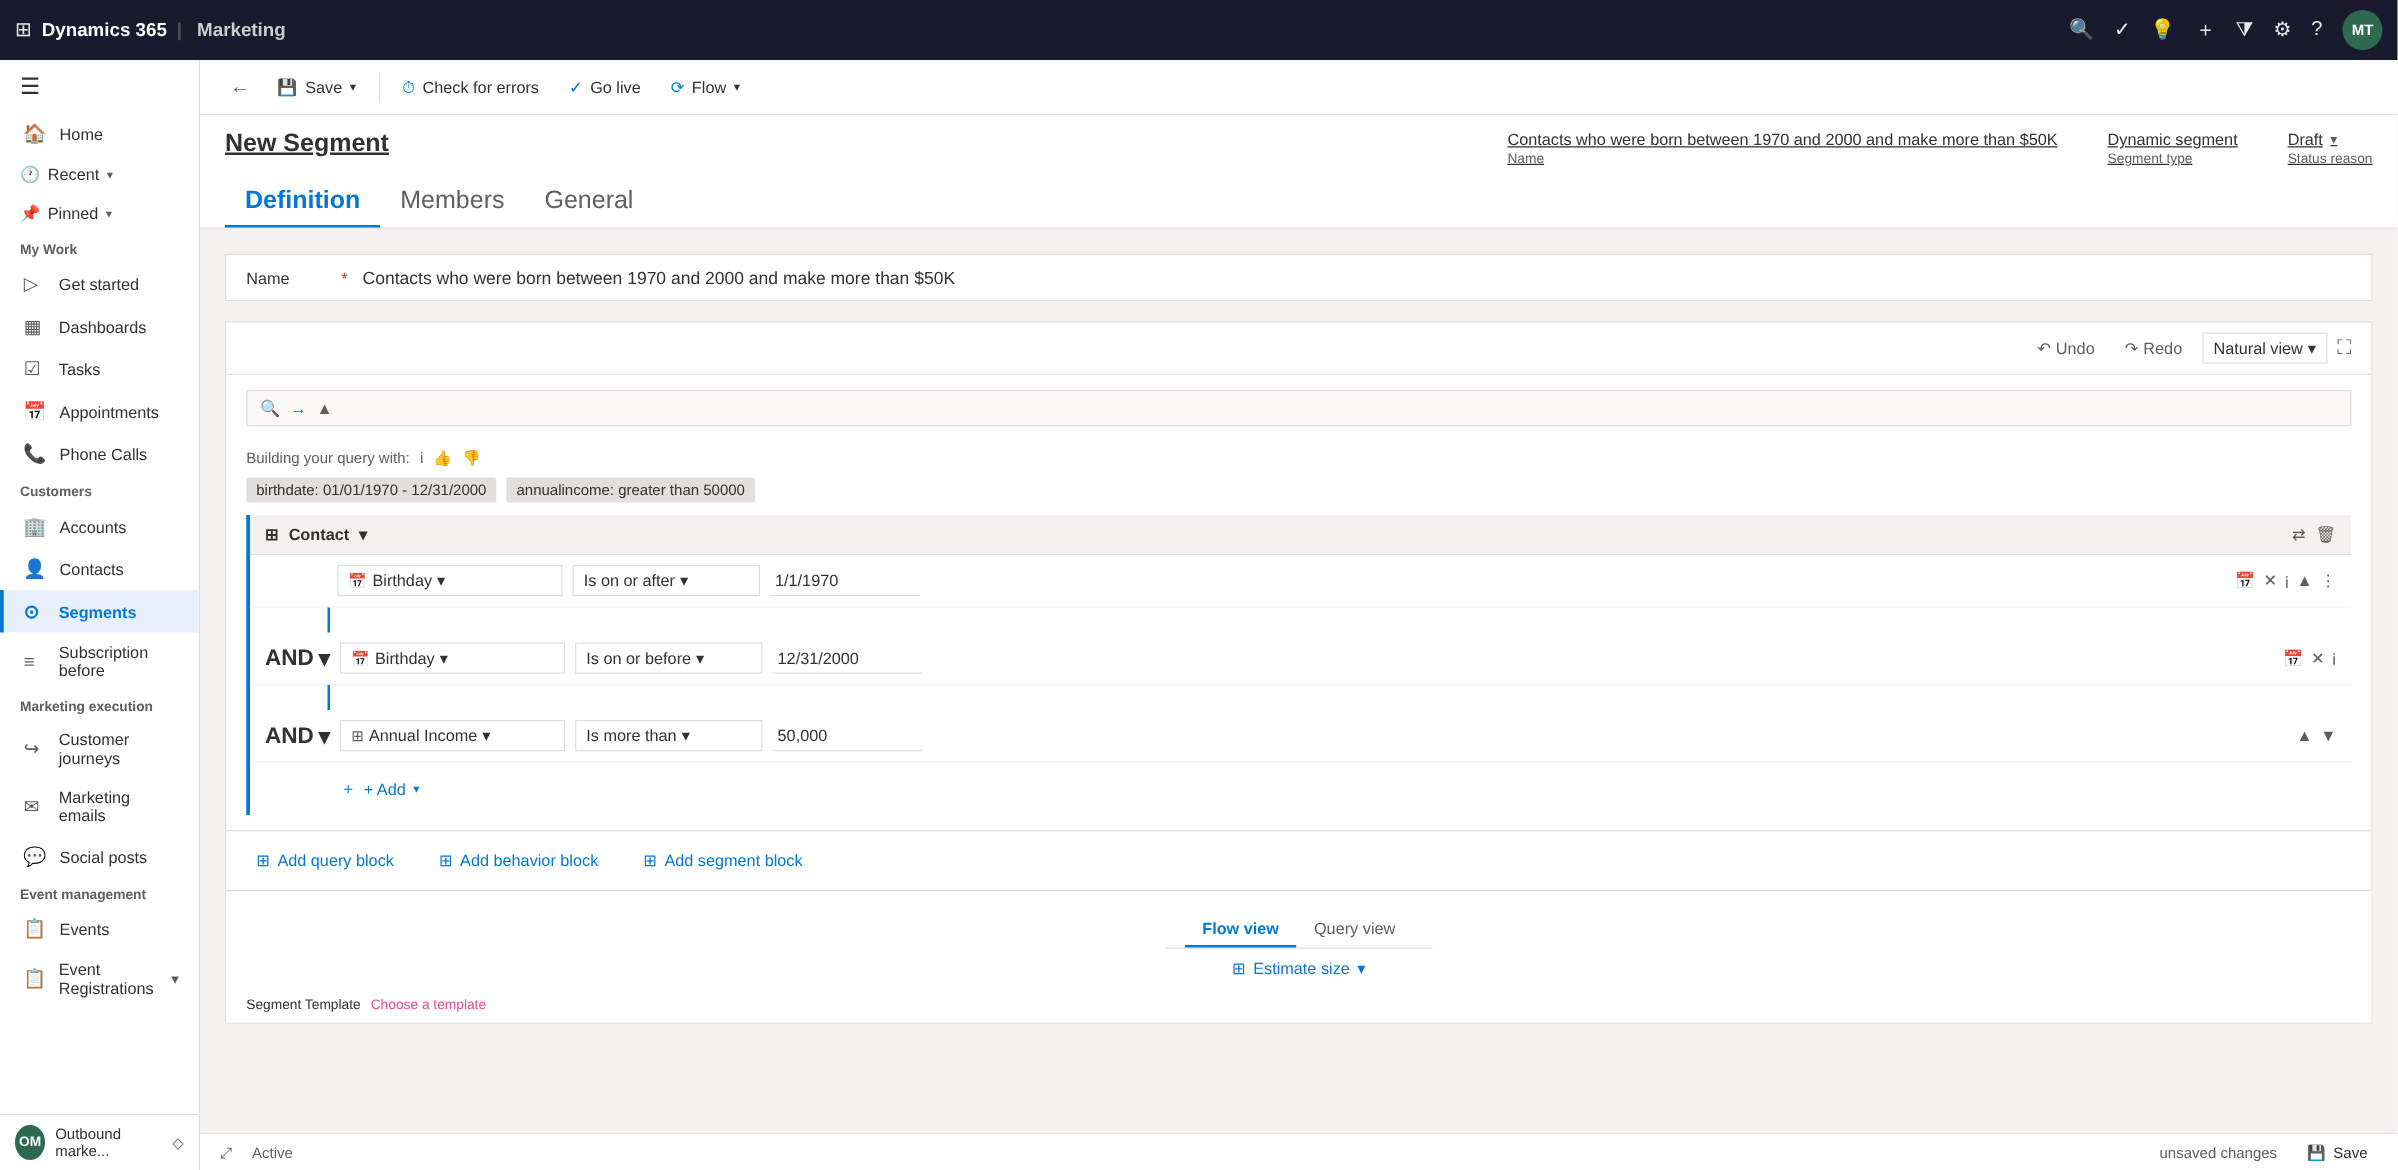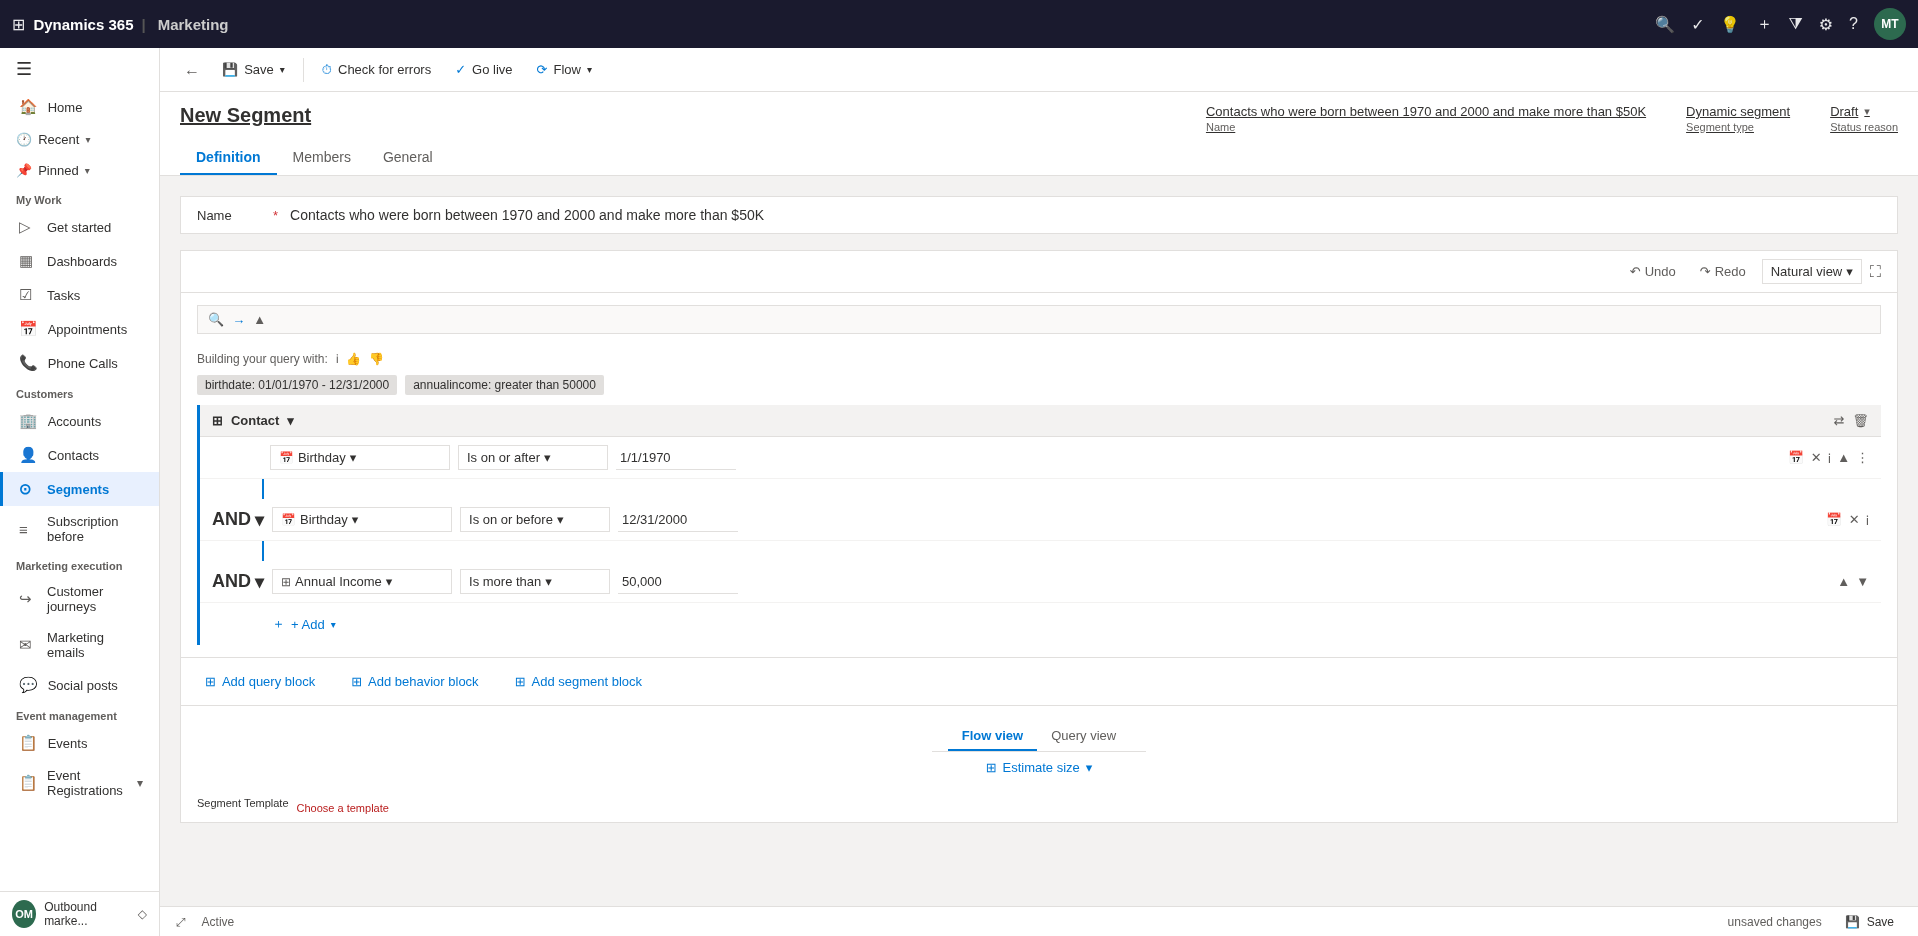--- a/index.html
+++ b/index.html
@@ -130,21 +130,21 @@
 
     
     .tabs {
       display: flex;
       gap: 0;
       padding: 0;
     }
     .tab {
       padding: 8px 16px;
       cursor: pointer;
-      font-size: 14px;
+      font-size: 20px;
       color: #605e5c;
       border-bottom: 2px solid transparent;
     }
     .tab.active { color: #0078d4; border-bottom: 2px solid #0078d4; font-weight: 600; }
 
     
     .content-area {
       padding: 20px;
     }
 
@@ -376,21 +376,21 @@
     
     .template-row {
       display: flex;
       align-items: center;
       padding: 8px 16px;
       gap: 8px;
       font-size: 11px;
       color: #323130;
       background: #fff;
     }
-    .template-link { color: #b91c1c; cursor: pointer; margin-top: 11px; }
+    .template-link { color: #ec4899; cursor: pointer; }
 
     
     .bottom-bar {
       position: fixed;
       bottom: 0;
       left: 160px;
       right: 0;
       height: 30px;
       background: #fff;
       border-top: 1px solid #e1dfdd;

